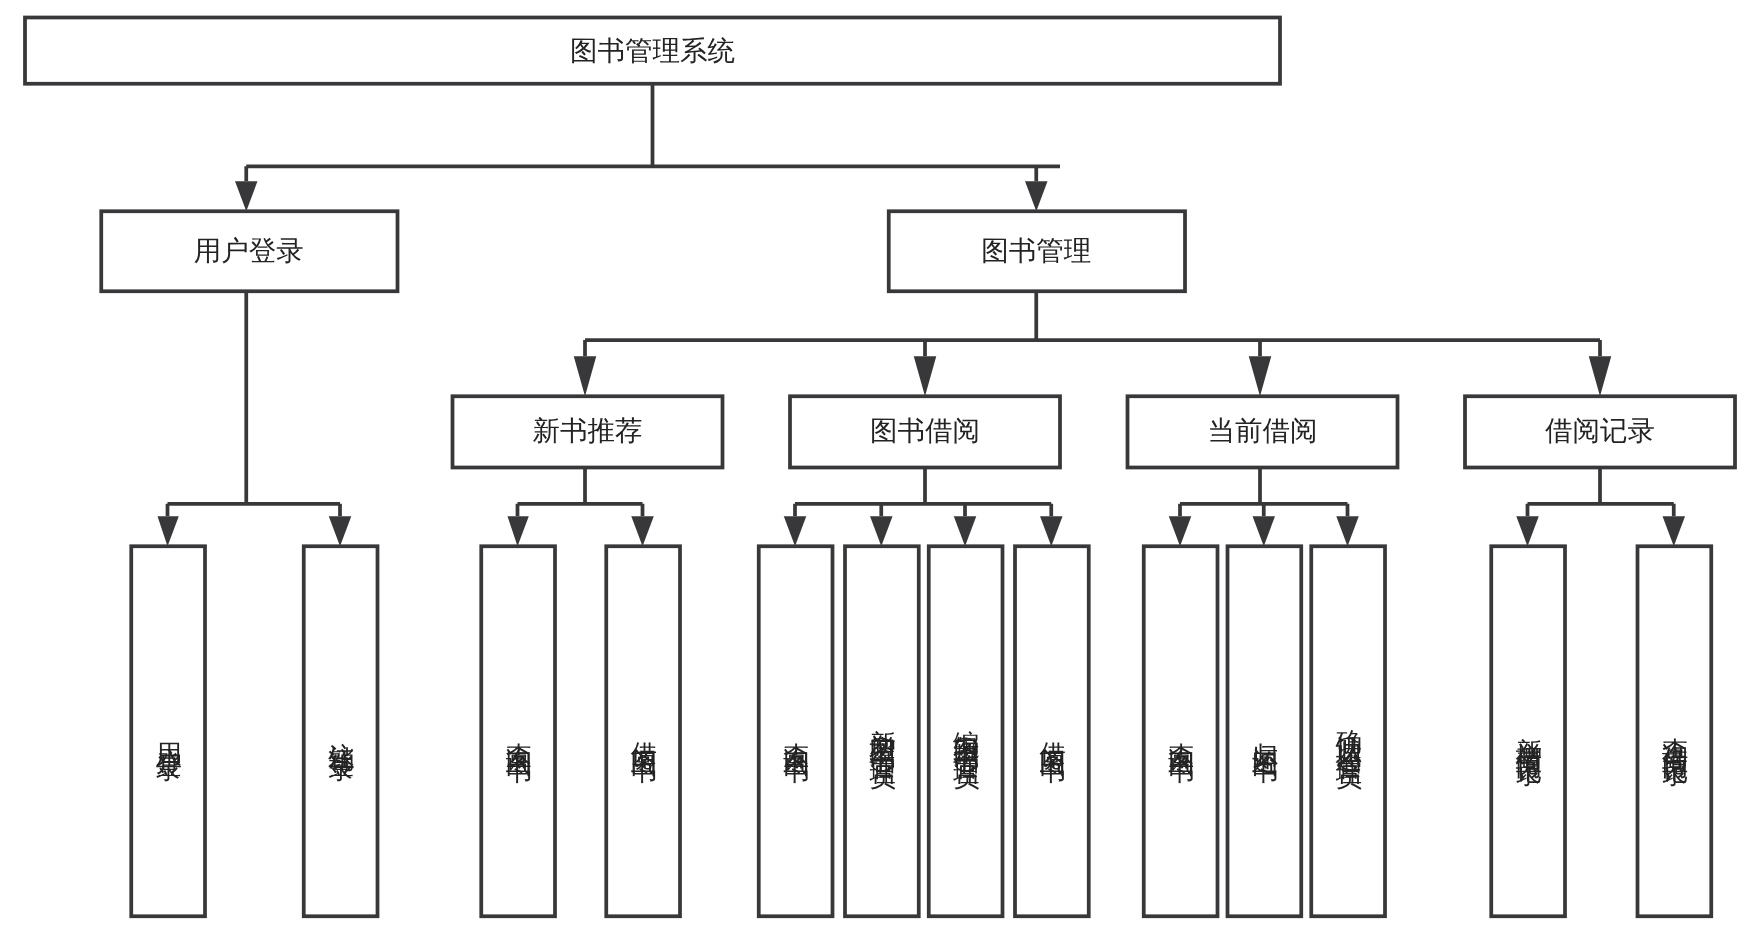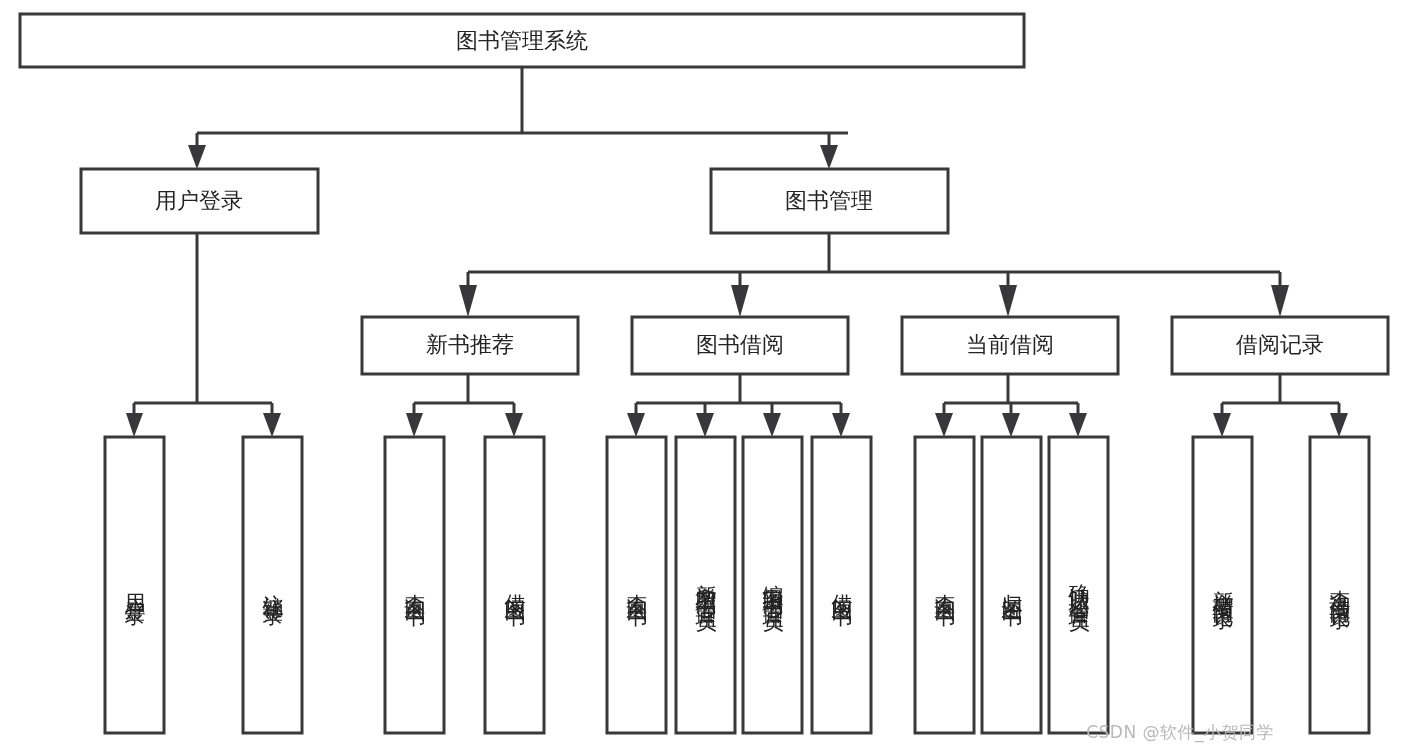--- a/index.html
+++ b/index.html
@@ -231,15 +231,14 @@
   <div class="leaf-text" style="left:743px; top:437px; width:59px; height:296px;">编辑图书（管理员）</div>
   <div class="leaf-text" style="left:812px; top:437px; width:59px; height:296px;">借阅图书</div>
 
   <div class="leaf-text" style="left:915px; top:437px; width:59px; height:296px;">查询图书</div>
   <div class="leaf-text" style="left:982px; top:437px; width:59px; height:296px;">归还图书</div>
   <div class="leaf-text" style="left:1049px; top:437px; width:59px; height:296px;">确认归还（管理员）</div>
 
   <div class="leaf-text" style="left:1193px; top:437px; width:59px; height:296px;">新增借阅记录</div>
   <div class="leaf-text" style="left:1310px; top:437px; width:59px; height:296px;">查询借阅记录</div>
 
-  <div class="watermark">CSDN @软件_小贺同学</div>
 
 </div>
 
 </body></html>

